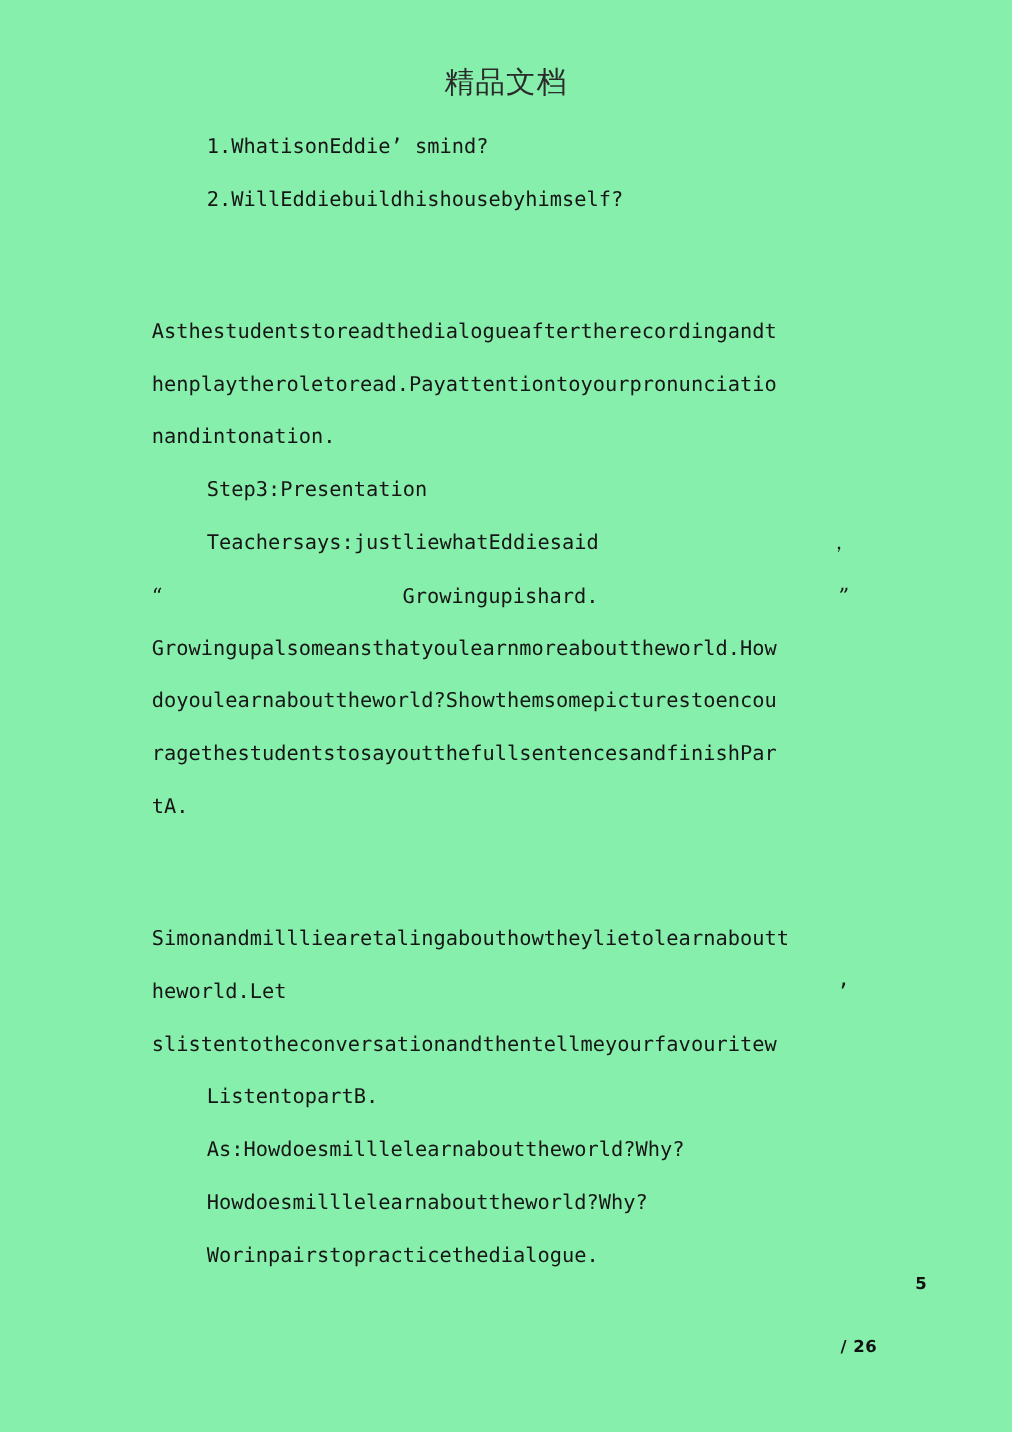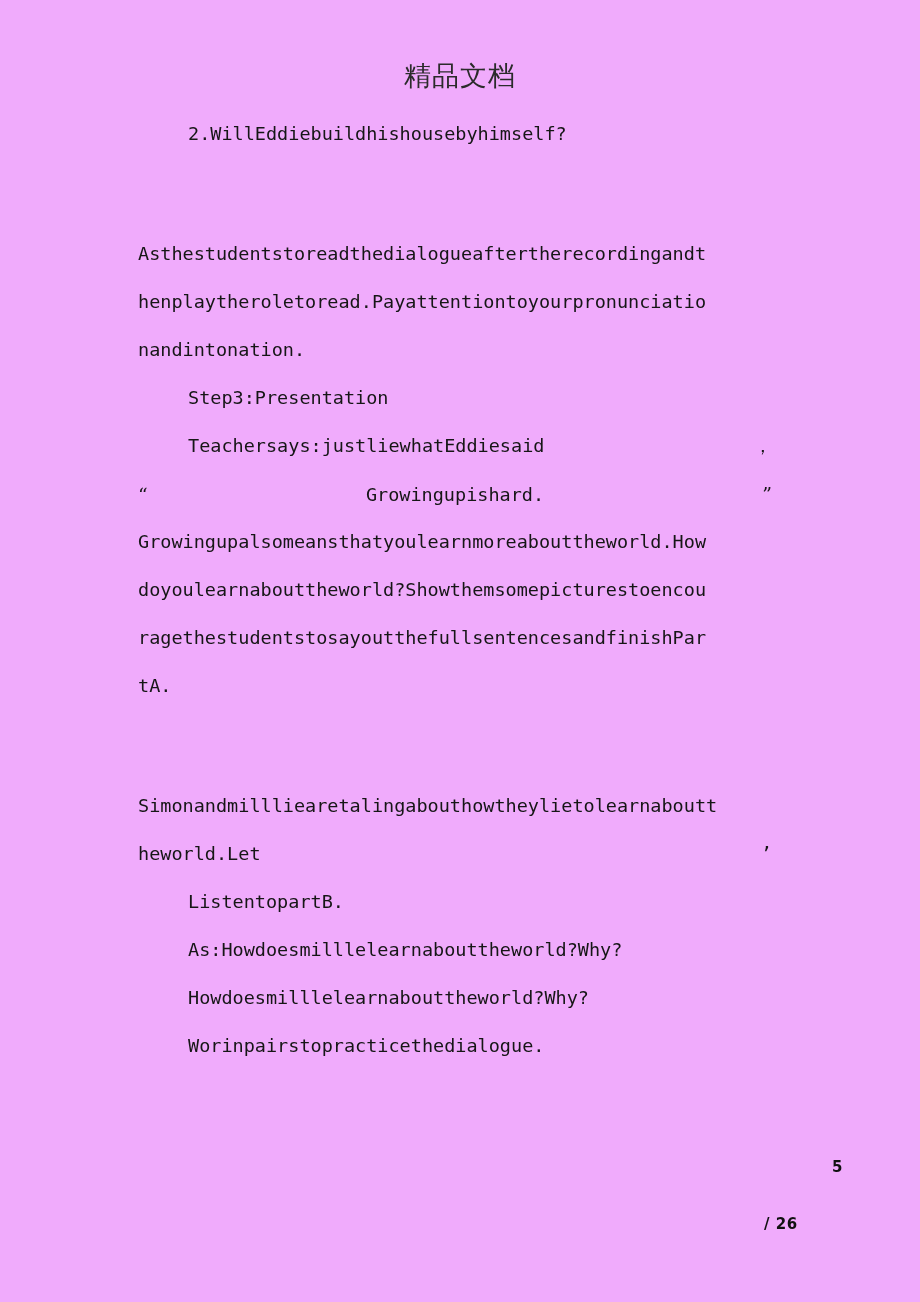--- a/index.html
+++ b/index.html
@@ -13,21 +13,21 @@
     position: relative;
     overflow: hidden;
     font-family: "DejaVu Serif", "Liberation Serif", serif;
     color: #1a1a1a;
     -webkit-font-smoothing: antialiased;
   }
 
   .page {
     position: absolute;
     inset: 0;
-    background: #f0abfc;
+    background: #86efac;
   }
 
   
   .doc-header {
     position: absolute;
     top: 58px;
     left: 0;
     width: 920px;
     text-align: center;
     font-family: "DejaVu Sans", "Liberation Sans", sans-serif;
@@ -123,20 +123,21 @@
 </style>
 </head>
 <body>
 
 <div class="page">
 
   <div class="doc-header">精品文档</div>
 
   <div class="content">
 
+    <div class="line indent">1.WhatisonEddie’ smind?</div>
     <div class="line indent">2.WillEddiebuildhishousebyhimself?</div>
 
     <div class="gap"></div>
     <div class="gap half"></div>
 
     <div class="line">Asthestudentstoreadthedialogueaftertherecordingandt</div>
     <div class="line">henplaytheroletoread.Payattentiontoyourpronunciatio</div>
     <div class="line">nandintonation.</div>
 
     <div class="line indent">Step3:Presentation</div>
@@ -160,20 +161,21 @@
     <div class="gap"></div>
     <div class="gap half"></div>
 
     <div class="line">Simonandmillliearetalingabouthowtheylietolearnaboutt</div>
 
     <div class="line spread">
       <span class="seg-start">heworld.Let</span>
       <span class="seg-end">’</span>
     </div>
 
+    <div class="line">slistentotheconversationandthentellmeyourfavouritew</div>
 
     <div class="line indent">ListentopartB.</div>
     <div class="line indent">As:Howdoesmilllelearnabouttheworld?Why?</div>
     <div class="line indent">Howdoesmilllelearnabouttheworld?Why?</div>
     <div class="line indent">Worinpairstopracticethedialogue.</div>
 
   </div>
 
   <div class="page-num-current">5</div>
   <div class="page-num-total">/ 26</div>

